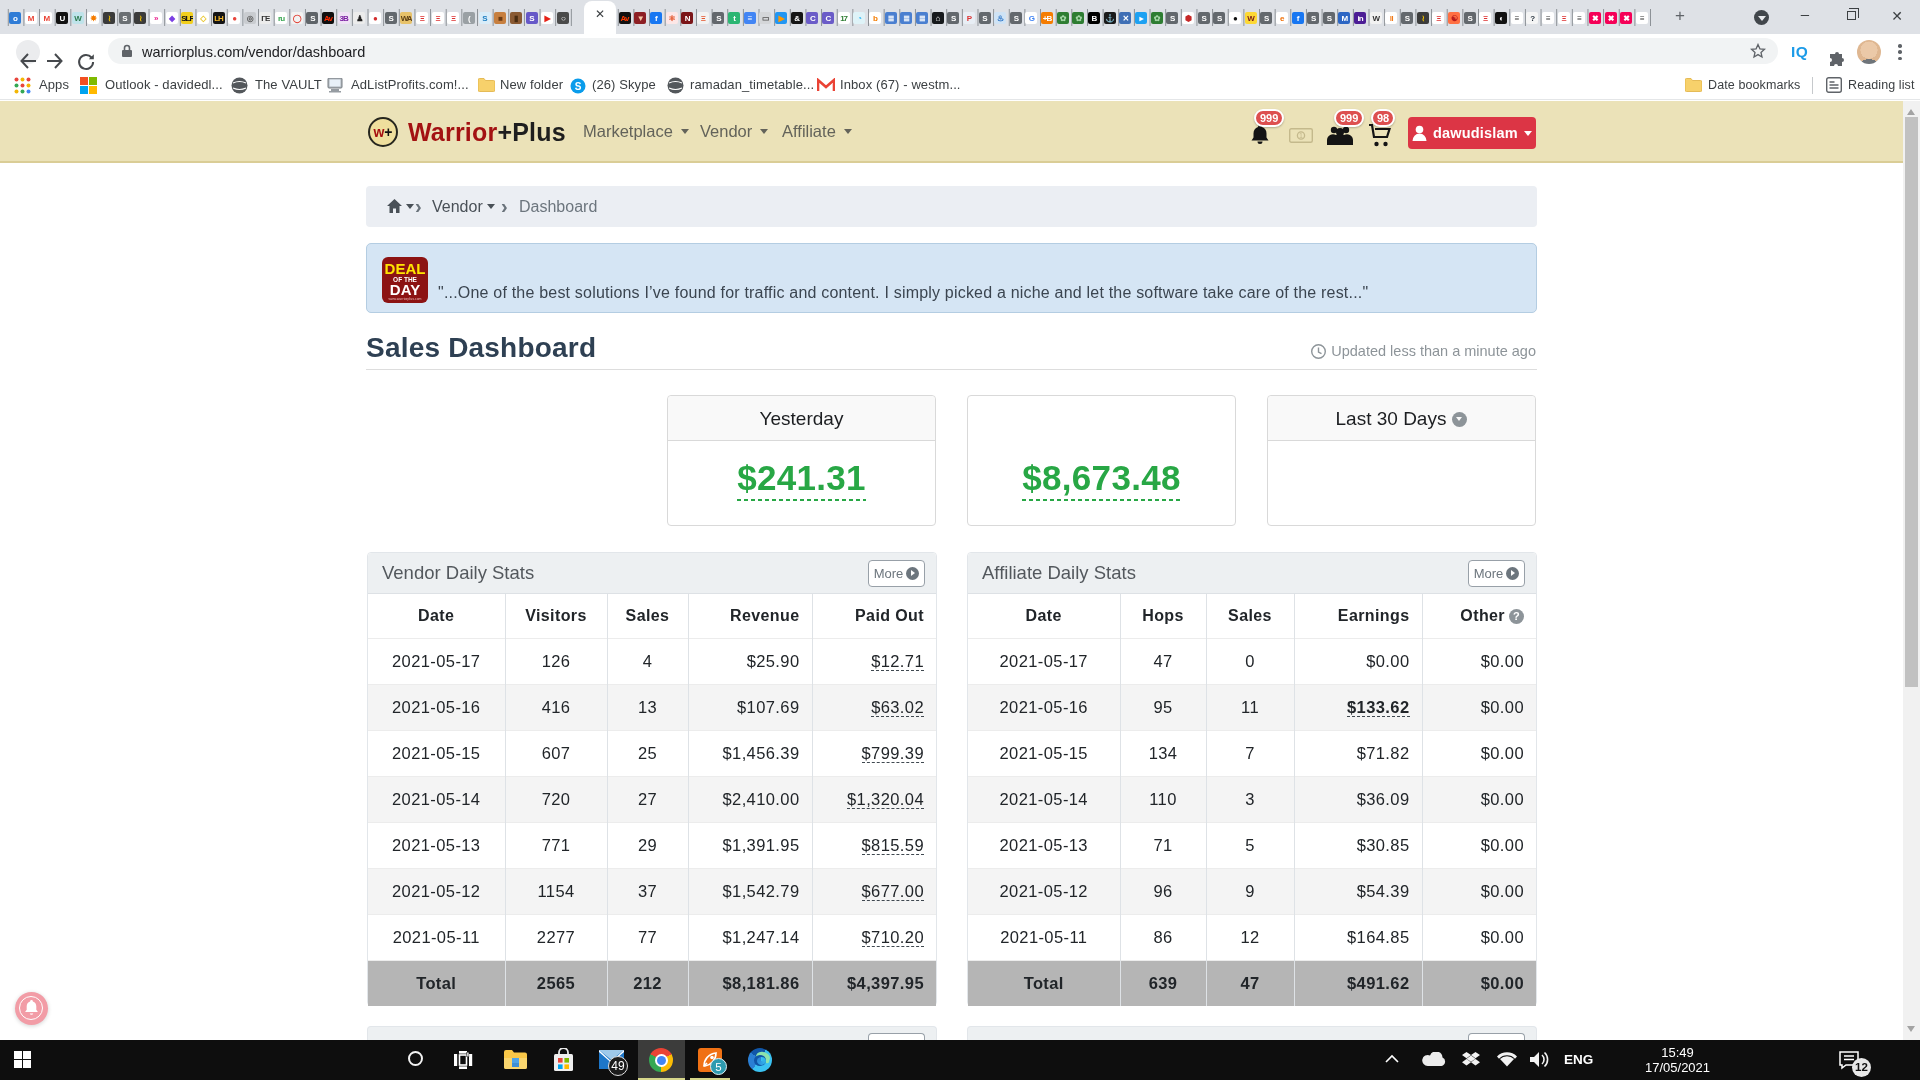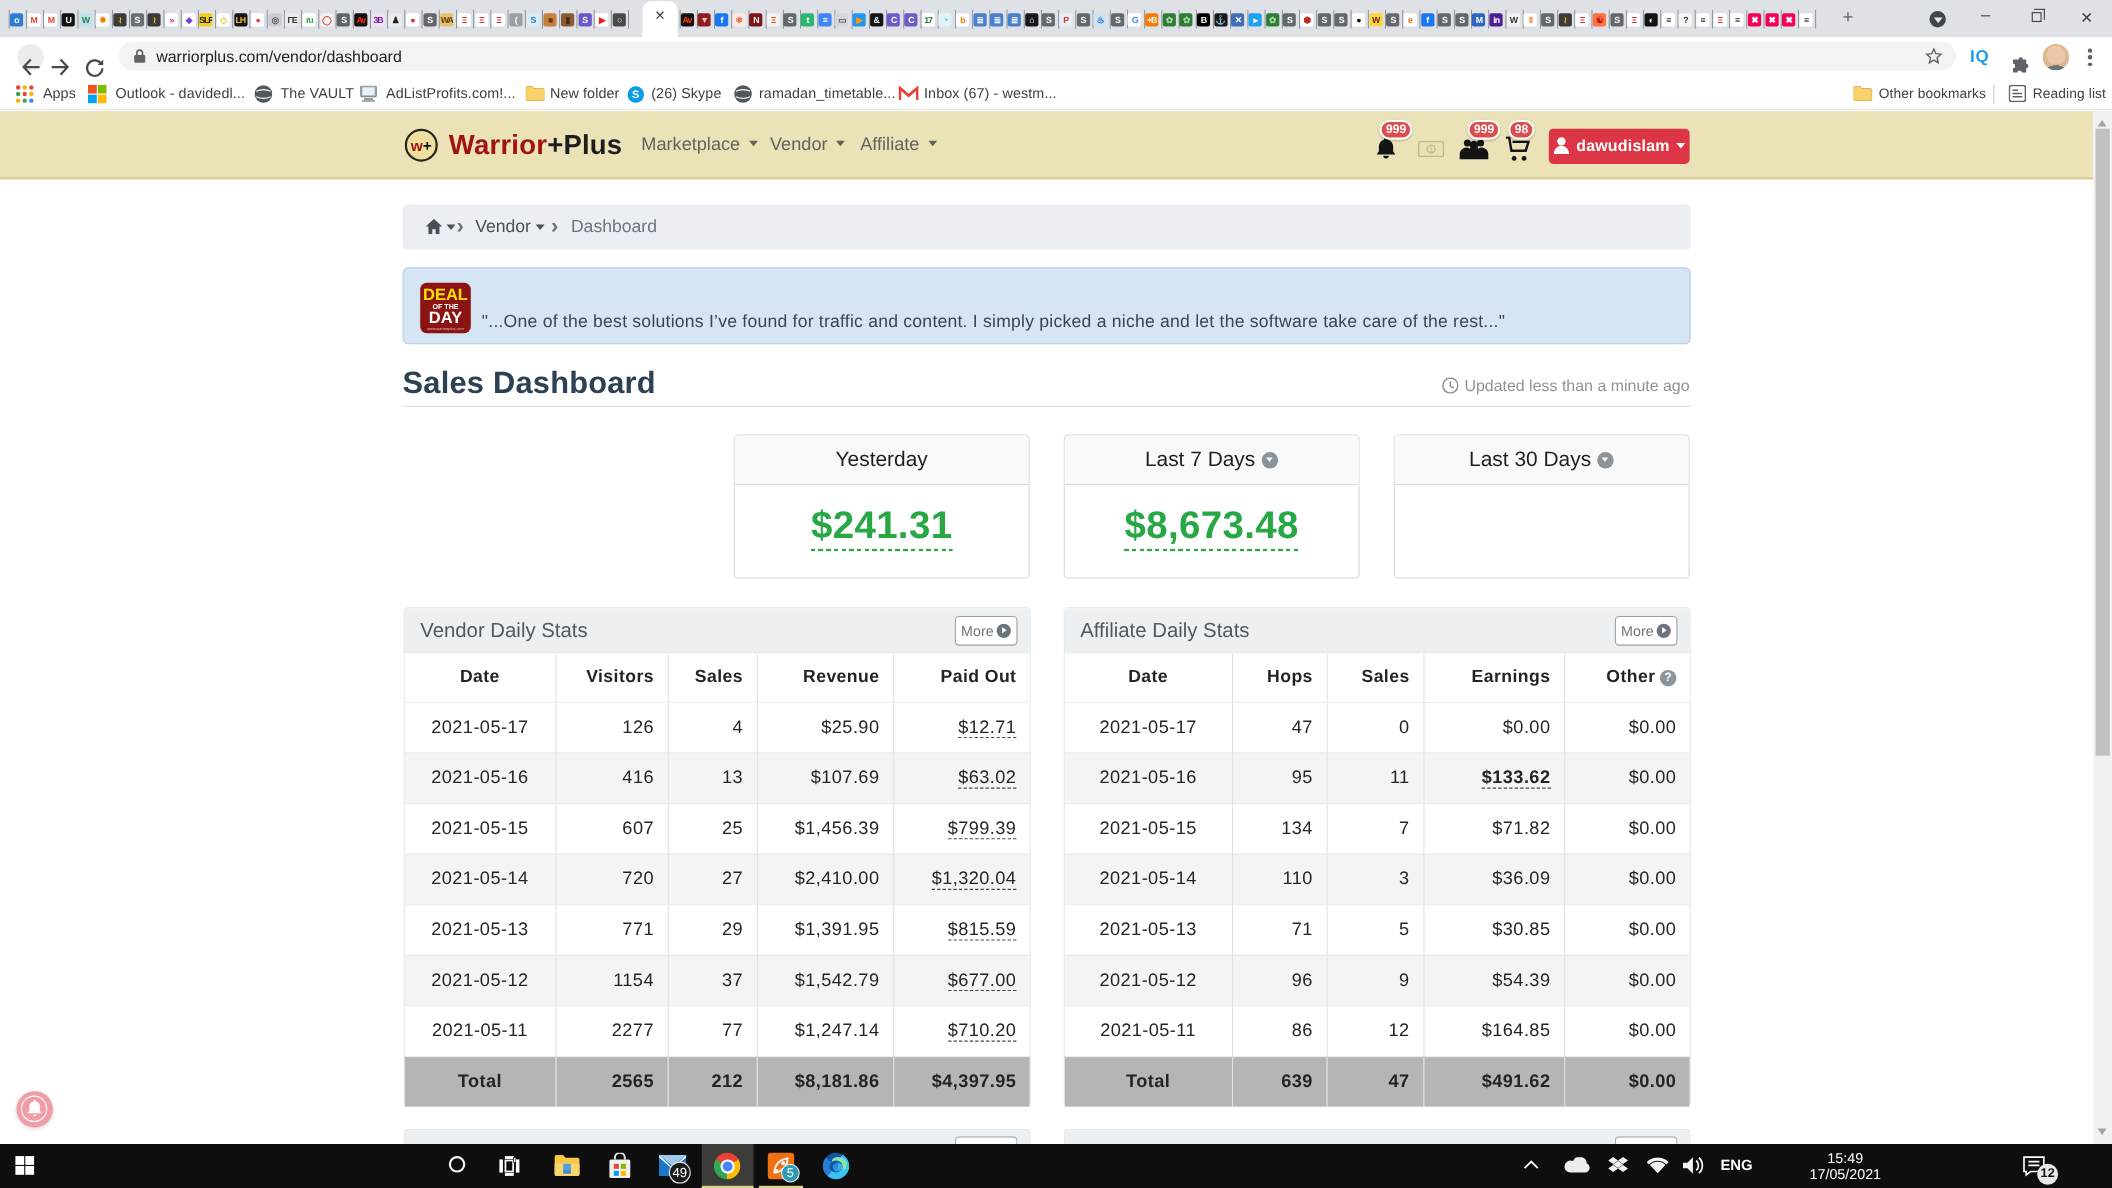--- a/index.html
+++ b/index.html
@@ -90,21 +90,21 @@
 .morebtn{position:absolute;right:11px;top:7px;width:57px;height:27px;background:#fff;border:1px solid #98a0a8;border-radius:4px;
  font-size:13px;color:#6c757d;text-align:center;line-height:25px}
 .morebtn .arr{display:inline-block;width:13px;height:13px;border-radius:50%;background:#6c757d;vertical-align:-2px;margin-left:3px;position:relative}
 .morebtn .arr:before{content:"";position:absolute;left:4.5px;top:3px;border:3.5px solid transparent;border-left:4.5px solid #fff}
 table.st{position:absolute;left:0;top:41px;width:568px;border-collapse:collapse;font-size:16.5px;color:#212529;letter-spacing:.4px}
 table.st th{font-weight:bold;height:44px;border-right:1px solid #dee2e6;padding:0 12px;background:#fff;font-size:16px}
 table.st td{height:46px;border-right:1px solid #dee2e6;border-top:1px solid #ececec;padding:0 12px}
 table.st th:last-child,table.st td:last-child{border-right:none}
 table.st tr.alt td{background:#f4f4f4}
 table.st tr.tot td{background:#b5b5b5;font-weight:bold;height:46px}
-.tl{text-align:center}.tc{text-align:right}.tr2{text-align:right}
+.tl{text-align:center}.tc{text-align:center}.tr2{text-align:right}
 a.dash1{color:#212529;text-decoration:none;border-bottom:1.5px dashed #3f4850;padding-bottom:0px}
 .qmark{display:inline-block;width:15px;height:15px;border-radius:50%;background:#8d9499;color:#fff;font-size:11px;font-weight:bold;
  line-height:15px;text-align:center;vertical-align:1px;margin-left:4px}
 
 .panel2{position:absolute;top:925px;width:570px;height:14px;border:1px solid #e2e6ea;border-radius:4px 4px 0 0;border-bottom:none;background:#edf0f2}
 .pmore{position:absolute;right:11px;top:6px;width:57px;height:8px;background:#fff;border:1px solid #98a0a8;border-radius:4px 4px 0 0;border-bottom:none}
 
 #bellbtn{position:absolute;left:15px;top:891px;width:33px;height:33px;border-radius:50%;background:#f29ca6;box-shadow:0 1px 4px rgba(0,0,0,.18)}
 #bellbtn .ring{position:absolute;left:3.5px;top:3.5px;width:24px;height:24px;border:1.3px solid #fff;border-radius:50%}
 
@@ -325,21 +325,21 @@
       <path d="M2 6 q6.5 -3 13 0 M2 11 q6.5 3 13 0" stroke="#fff" stroke-width="1.1" fill="none"></path>
     </svg>
 <div class="bi" style="left:690px">ramadan_timetable...</div>
 <svg style="position:absolute;left:817px;top:8px" width="18" height="14" viewBox="0 0 18 14">
  <path d="M1 13 V2 L9 9 L17 2 V13" stroke="#ea4335" stroke-width="2.6" fill="none"></path>
     </svg>
 <div class="bi" style="left:840px">Inbox (67) - westm...</div>
 <svg style="position:absolute;left:1685px;top:8px" width="17" height="14" viewBox="0 0 17 14">
  <path d="M0 2 a1.5 1.5 0 0 1 1.5 -1.5 H6 l1.5 2 H15.5 A1.5 1.5 0 0 1 17 4 V12 a1.5 1.5 0 0 1 -1.5 1.5 H1.5 A1.5 1.5 0 0 1 0 12 Z" fill="#f7d16b" stroke="#dfaf3f" stroke-width="0.8"></path>
     </svg>
-<div class="bi" style="left:1708px;font-size:12.5px">Other bookmarks</div>
+<div class="bi" style="left:1708px;font-size:12.5px">Date bookmarks</div>
 <div style="position:absolute;left:1812px;top:7px;width:1px;height:17px;background:#c6c9cc"></div>
 <svg style="position:absolute;left:1826px;top:7px" width="16" height="16" viewBox="0 0 16 16">
  <rect x="0.7" y="0.7" width="14.6" height="14.6" rx="2" stroke="#5f6368" stroke-width="1.4" fill="none"></rect>
  <path d="M3.5 5 h5 M3.5 8 h9 M3.5 11 h9" stroke="#5f6368" stroke-width="1.4"></path>
     </svg>
 <div class="bi" style="left:1848px;font-size:12.5px">Reading list</div>
 </div>
 
 <div id="page">
  <div id="siteheader">
@@ -403,21 +403,20 @@
   <circle cx="7.5" cy="7.5" r="6.8" stroke="#8d9499" stroke-width="1.4" fill="none"></circle>
   <path d="M7.5 3.5 V8 l3 1.7" stroke="#8d9499" stroke-width="1.4" fill="none"></path>
       </svg>Updated less than a minute ago</div>
  <div id="hr1"></div>
 
  <div class="card" style="left:667px">
       <div class="ch">Yesterday</div>
       <div class="amt"><u>$241.31</u></div>
     </div>
  <div class="card" style="left:967px">
-      <div class="ch">Last 7 Days<span class="cdown"></span></div>
       <div class="amt"><u>$8,673.48</u></div>
     </div>
  <div class="card" style="left:1267px">
       <div class="ch">Last 30 Days<span class="cdown"></span></div>
     </div>
 
  <div class="panel" style="left:367px">
   <div class="ph">Vendor Daily Stats<div class="morebtn">More<span class="arr"></span></div></div>
   <table class="st">
    <colgroup>

